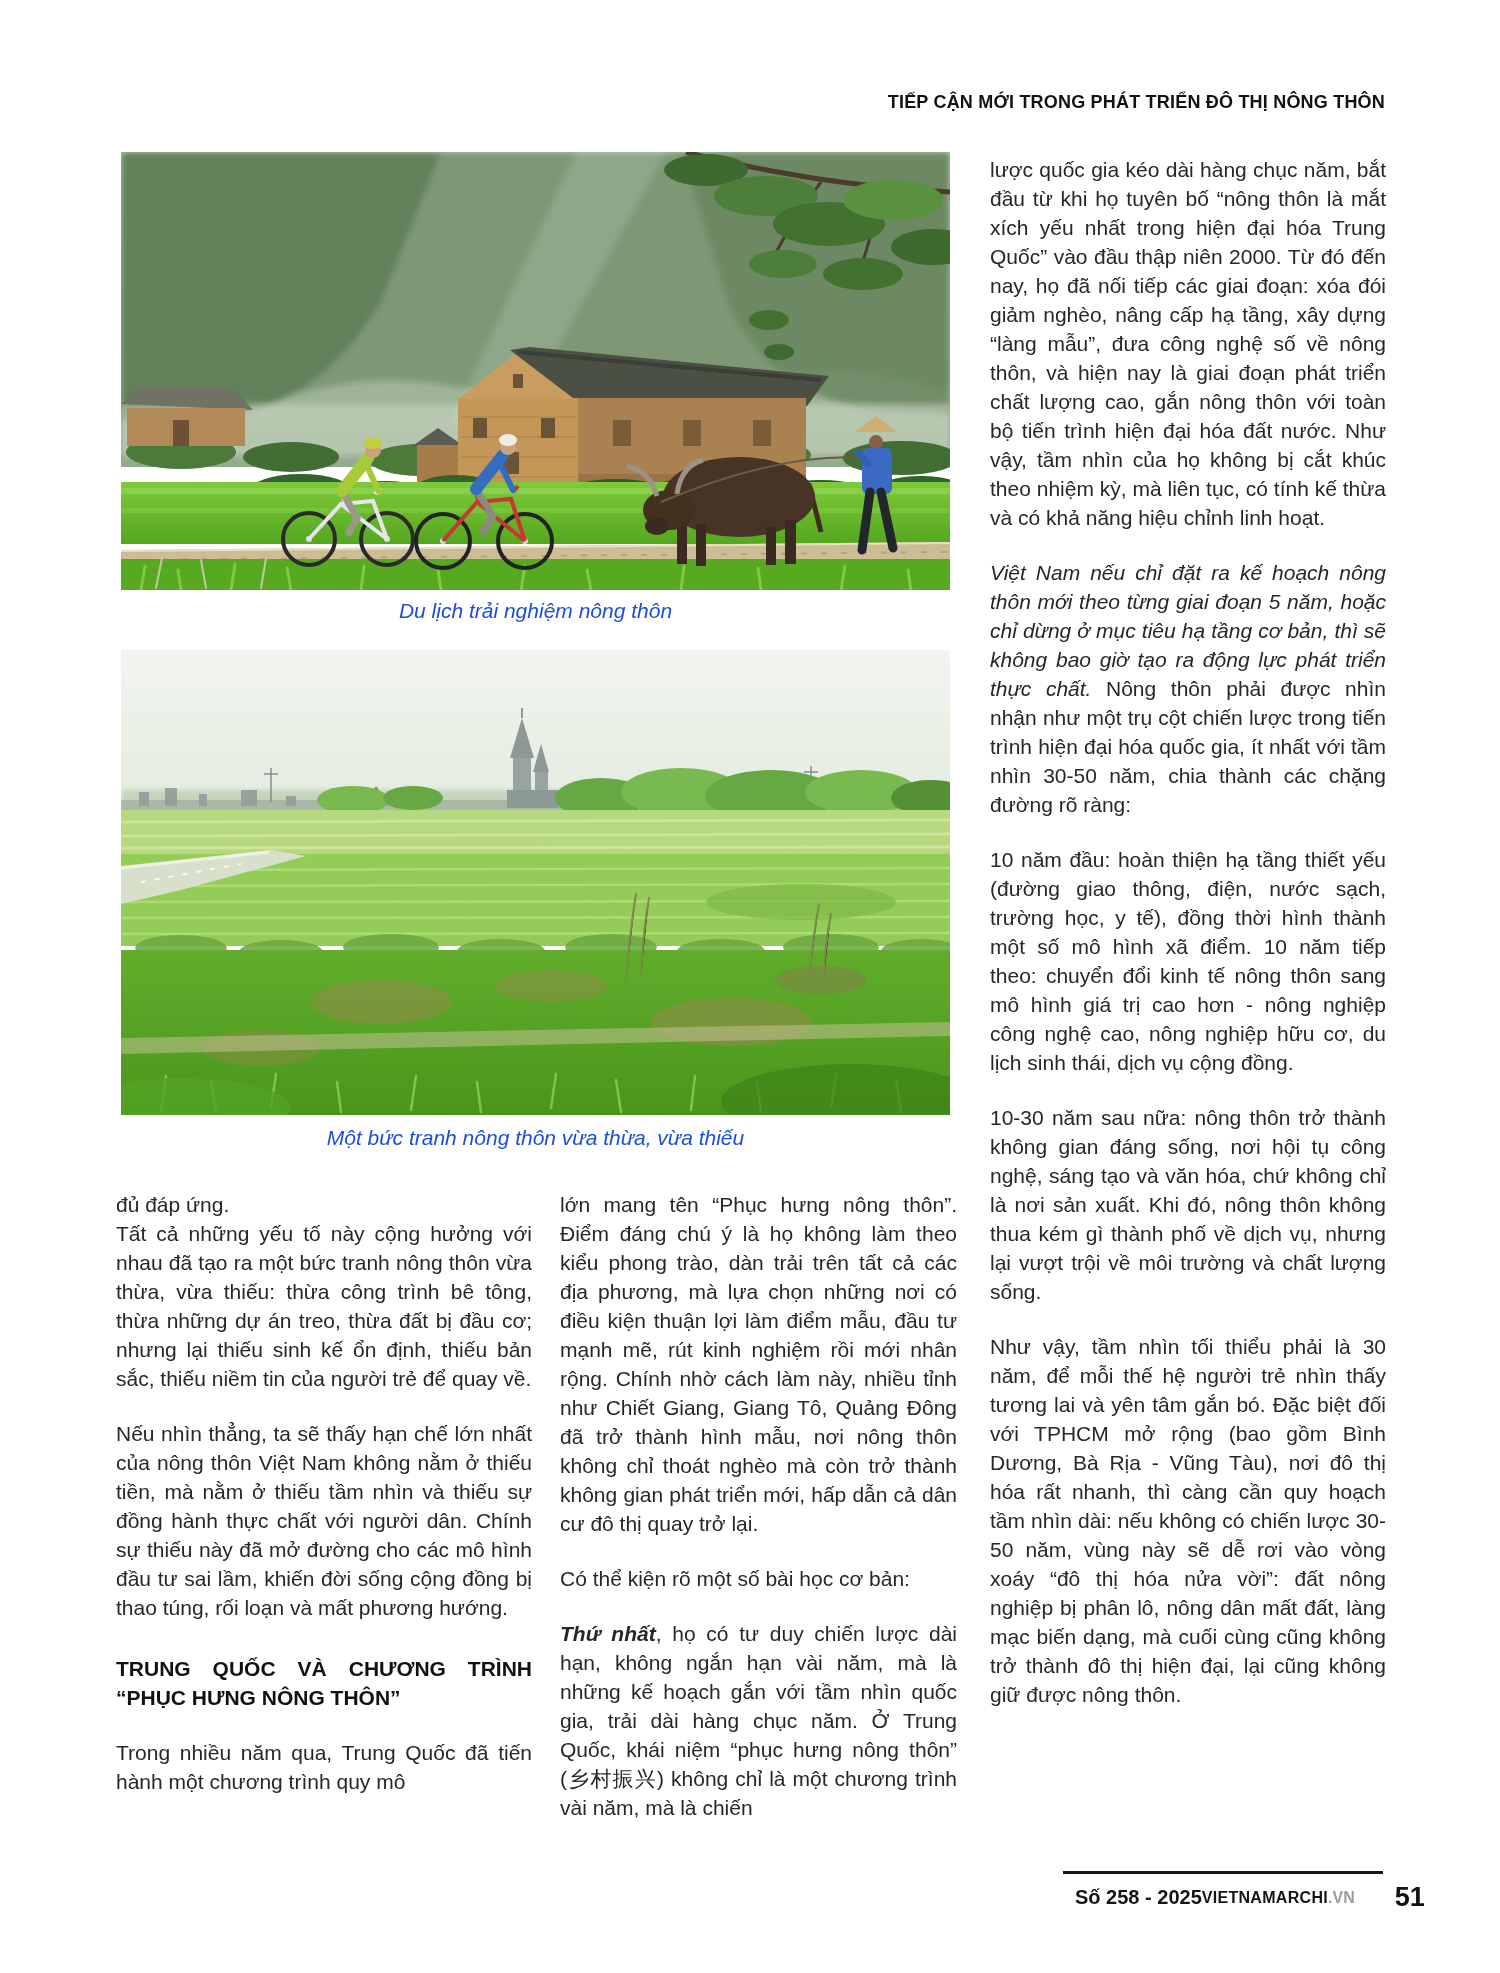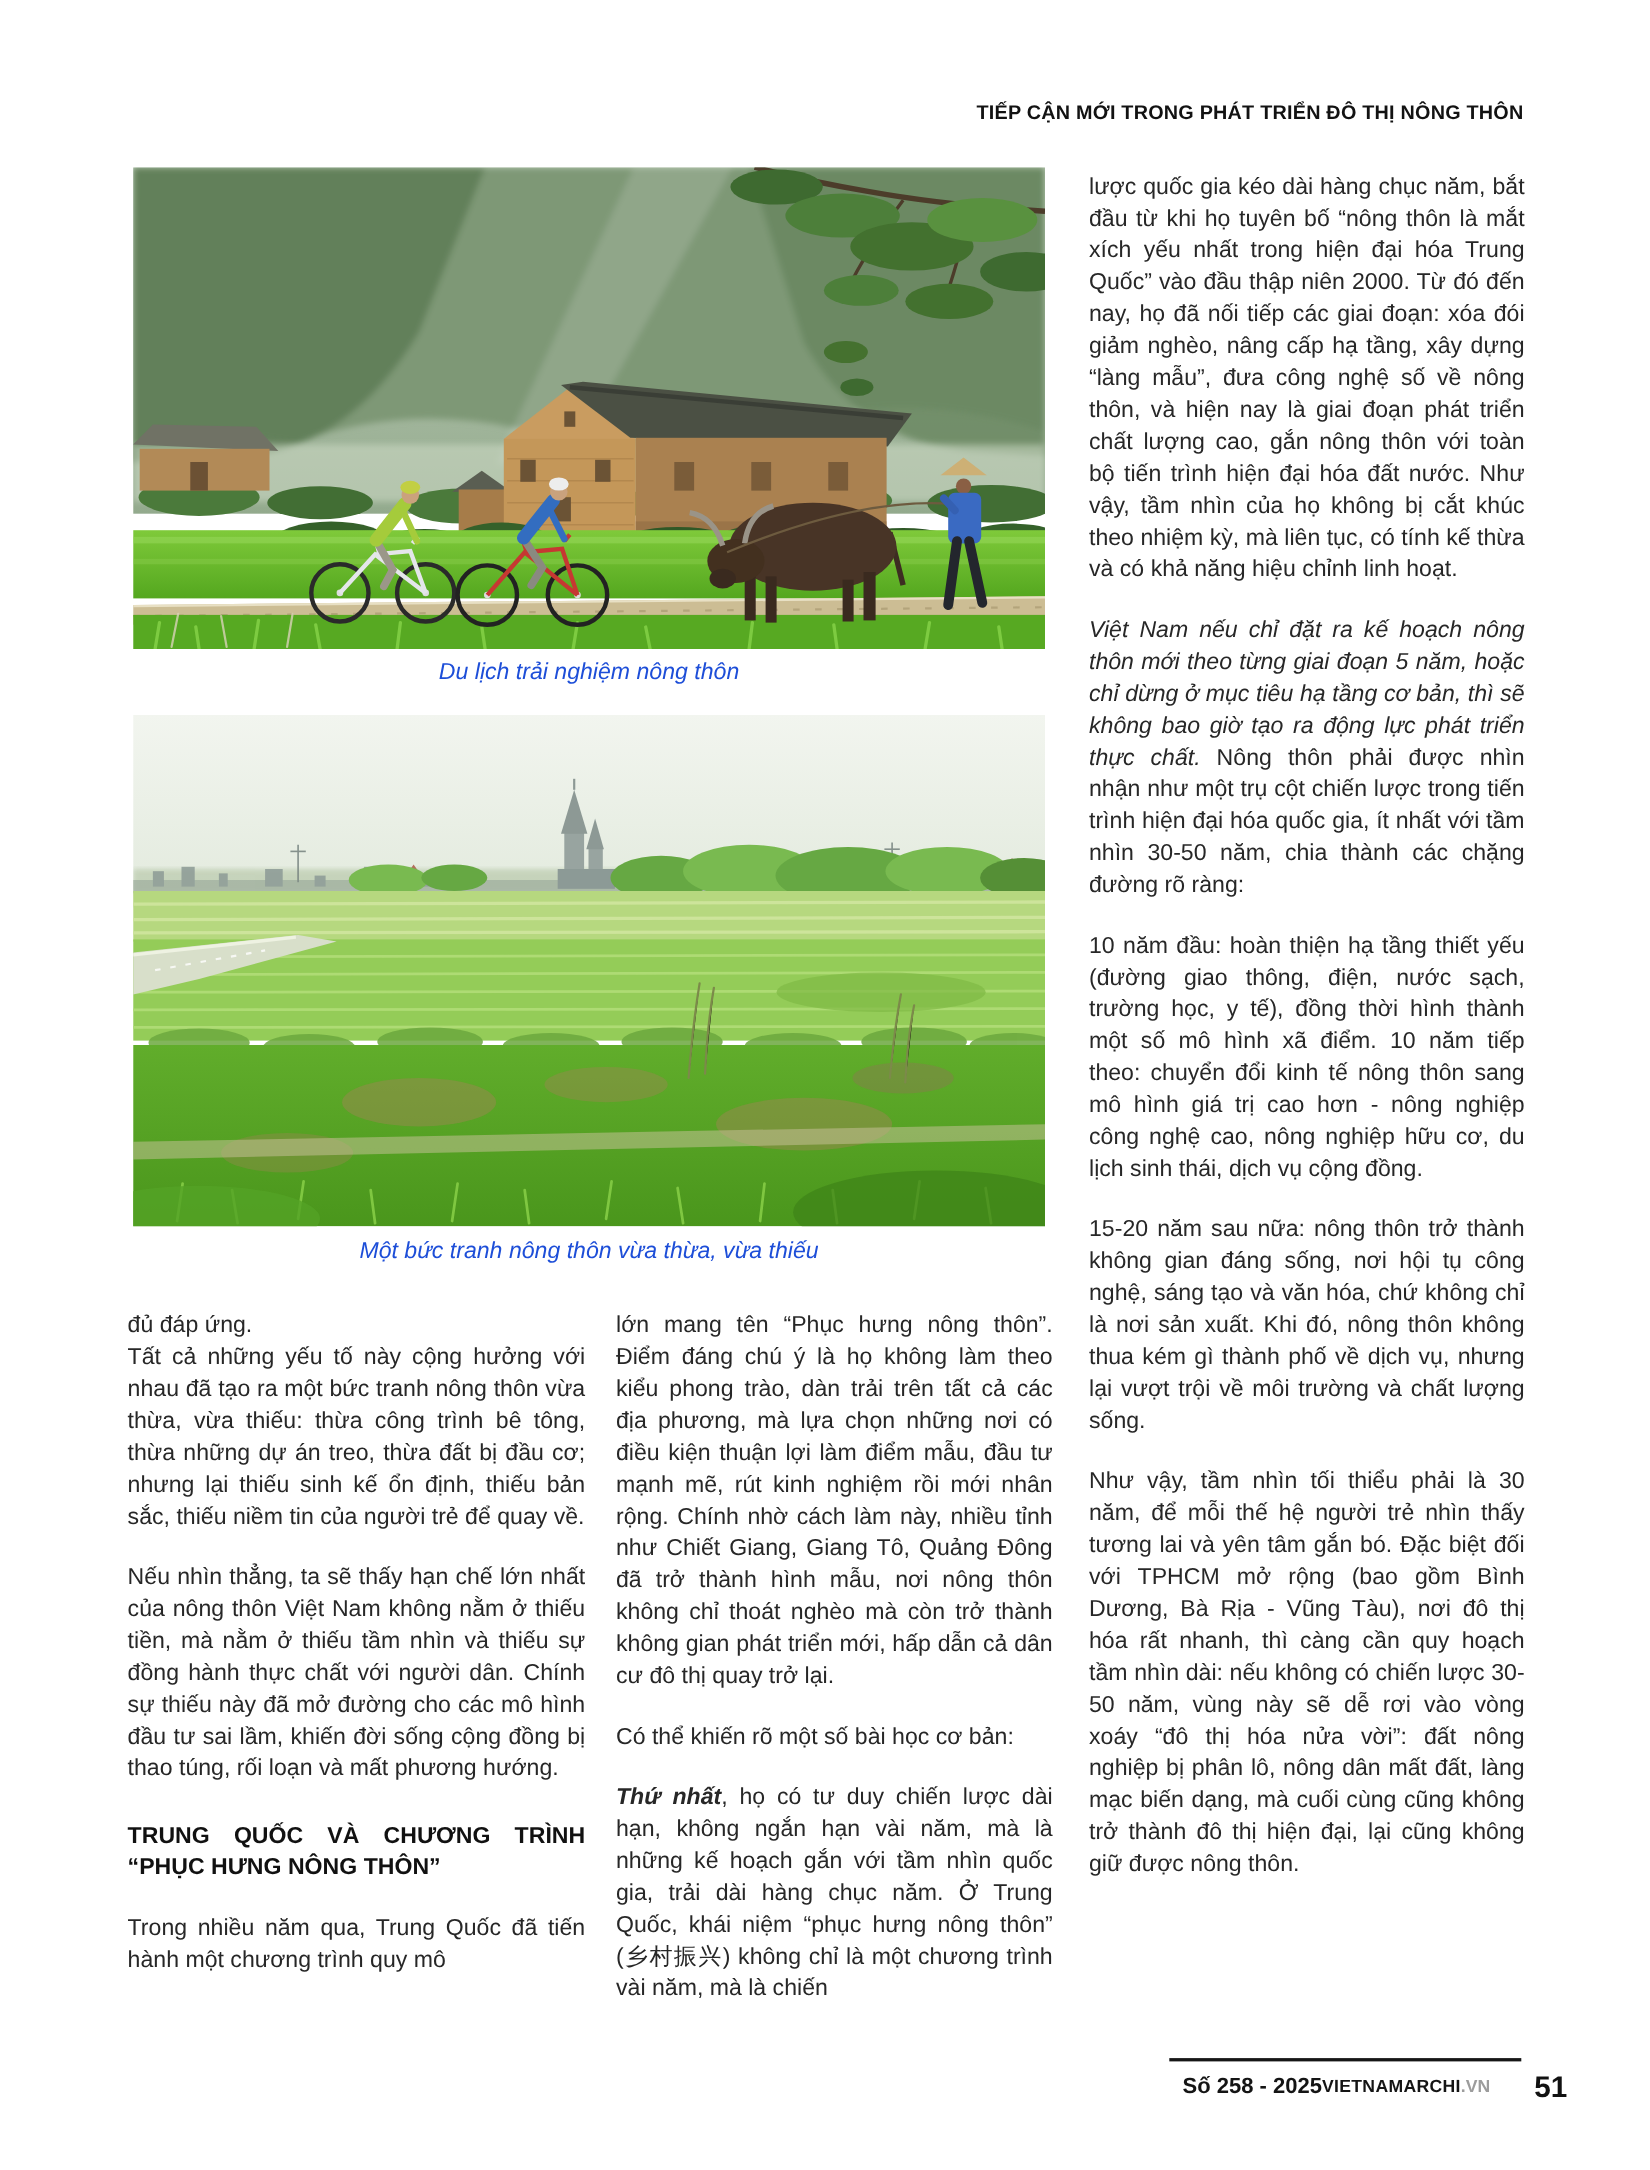--- a/index.html
+++ b/index.html
@@ -369,29 +369,29 @@
     <p class="sp">Nếu nhìn thẳng, ta sẽ thấy hạn chế lớn nhất của nông thôn Việt Nam không nằm ở thiếu tiền, mà nằm ở thiếu tầm nhìn và thiếu sự đồng hành thực chất với người dân. Chính sự thiếu này đã mở đường cho các mô hình đầu tư sai lầm, khiến đời sống cộng đồng bị thao túng, rối loạn và mất phương hướng.</p>
     <p class="sp heading">
         <span class="j" style="display:block">TRUNG QUỐC VÀ CHƯƠNG TRÌNH</span>
         <span style="display:block">“PHỤC HƯNG NÔNG THÔN”</span>
       </p>
     <p class="sp">Trong nhiều năm qua, Trung Quốc đã tiến hành một chương trình quy mô</p>
   </div>
 
   <div class="col col2">
     <p>lớn mang tên “Phục hưng nông thôn”. Điểm đáng chú ý là họ không làm theo kiểu phong trào, dàn trải trên tất cả các địa phương, mà lựa chọn những nơi có điều kiện thuận lợi làm điểm mẫu, đầu tư mạnh mẽ, rút kinh nghiệm rồi mới nhân rộng. Chính nhờ cách làm này, nhiều tỉnh như Chiết Giang, Giang Tô, Quảng Đông đã trở thành hình mẫu, nơi nông thôn không chỉ thoát nghèo mà còn trở thành không gian phát triển mới, hấp dẫn cả dân cư đô thị quay trở lại.</p>
-    <p class="sp">Có thể khiến rõ một số bài học cơ bản:</p>
+    <p class="sp">Có thể kiện rõ một số bài học cơ bản:</p>
     <p class="sp"><span class="bi">Thứ nhất</span><span>, họ có tư duy chiến lược dài hạn, không ngắn hạn vài năm, mà là những kế hoạch gắn với tầm nhìn quốc gia, trải dài hàng chục năm. Ở Trung Quốc, khái niệm “phục hưng nông thôn” (乡村振兴) không chỉ là một chương trình vài năm, mà là chiến</span></p>
   </div>
 
   <div class="col col3">
     <p>lược quốc gia kéo dài hàng chục năm, bắt đầu từ khi họ tuyên bố “nông thôn là mắt xích yếu nhất trong hiện đại hóa Trung Quốc” vào đầu thập niên 2000. Từ đó đến nay, họ đã nối tiếp các giai đoạn: xóa đói giảm nghèo, nâng cấp hạ tầng, xây dựng “làng mẫu”, đưa công nghệ số về nông thôn, và hiện nay là giai đoạn phát triển chất lượng cao, gắn nông thôn với toàn bộ tiến trình hiện đại hóa đất nước. Như vậy, tầm nhìn của họ không bị cắt khúc theo nhiệm kỳ, mà liên tục, có tính kế thừa và có khả năng hiệu chỉnh linh hoạt.</p>
     <p class="sp"><span class="it">Việt Nam nếu chỉ đặt ra kế hoạch nông thôn mới theo từng giai đoạn 5 năm, hoặc chỉ dừng ở mục tiêu hạ tầng cơ bản, thì sẽ không bao giờ tạo ra động lực phát triển thực chất.</span><span> Nông thôn phải được nhìn nhận như một trụ cột chiến lược trong tiến trình hiện đại hóa quốc gia, ít nhất với tầm nhìn 30-50 năm, chia thành các chặng đường rõ ràng:</span></p>
     <p class="sp">10 năm đầu: hoàn thiện hạ tầng thiết yếu (đường giao thông, điện, nước sạch, trường học, y tế), đồng thời hình thành một số mô hình xã điểm. 10 năm tiếp theo: chuyển đổi kinh tế nông thôn sang mô hình giá trị cao hơn - nông nghiệp công nghệ cao, nông nghiệp hữu cơ, du lịch sinh thái, dịch vụ cộng đồng.</p>
-    <p class="sp">15-20 năm sau nữa: nông thôn trở thành không gian đáng sống, nơi hội tụ công nghệ, sáng tạo và văn hóa, chứ không chỉ là nơi sản xuất. Khi đó, nông thôn không thua kém gì thành phố về dịch vụ, nhưng lại vượt trội về môi trường và chất lượng sống.</p>
+    <p class="sp">10-30 năm sau nữa: nông thôn trở thành không gian đáng sống, nơi hội tụ công nghệ, sáng tạo và văn hóa, chứ không chỉ là nơi sản xuất. Khi đó, nông thôn không thua kém gì thành phố về dịch vụ, nhưng lại vượt trội về môi trường và chất lượng sống.</p>
     <p class="sp">Như vậy, tầm nhìn tối thiểu phải là 30 năm, để mỗi thế hệ người trẻ nhìn thấy tương lai và yên tâm gắn bó. Đặc biệt đối với TPHCM mở rộng (bao gồm Bình Dương, Bà Rịa - Vũng Tàu), nơi đô thị hóa rất nhanh, thì càng cần quy hoạch tầm nhìn dài: nếu không có chiến lược 30-50 năm, vùng này sẽ dễ rơi vào vòng xoáy “đô thị hóa nửa vời”: đất nông nghiệp bị phân lô, nông dân mất đất, làng mạc biến dạng, mà cuối cùng cũng không trở thành đô thị hiện đại, lại cũng không giữ được nông thôn.</p>
   </div>
 
   <div class="footer-rule"></div>
   <div class="footer-row">
     <span class="f-issue">Số 258 - 2025</span>
     <span class="fbar"></span>
     <span class="f-site"><b>VIETNAMARCHI</b><span class="f-vn">.VN</span></span>
     <span class="fbar"></span>
     <span class="f-page">51</span>

